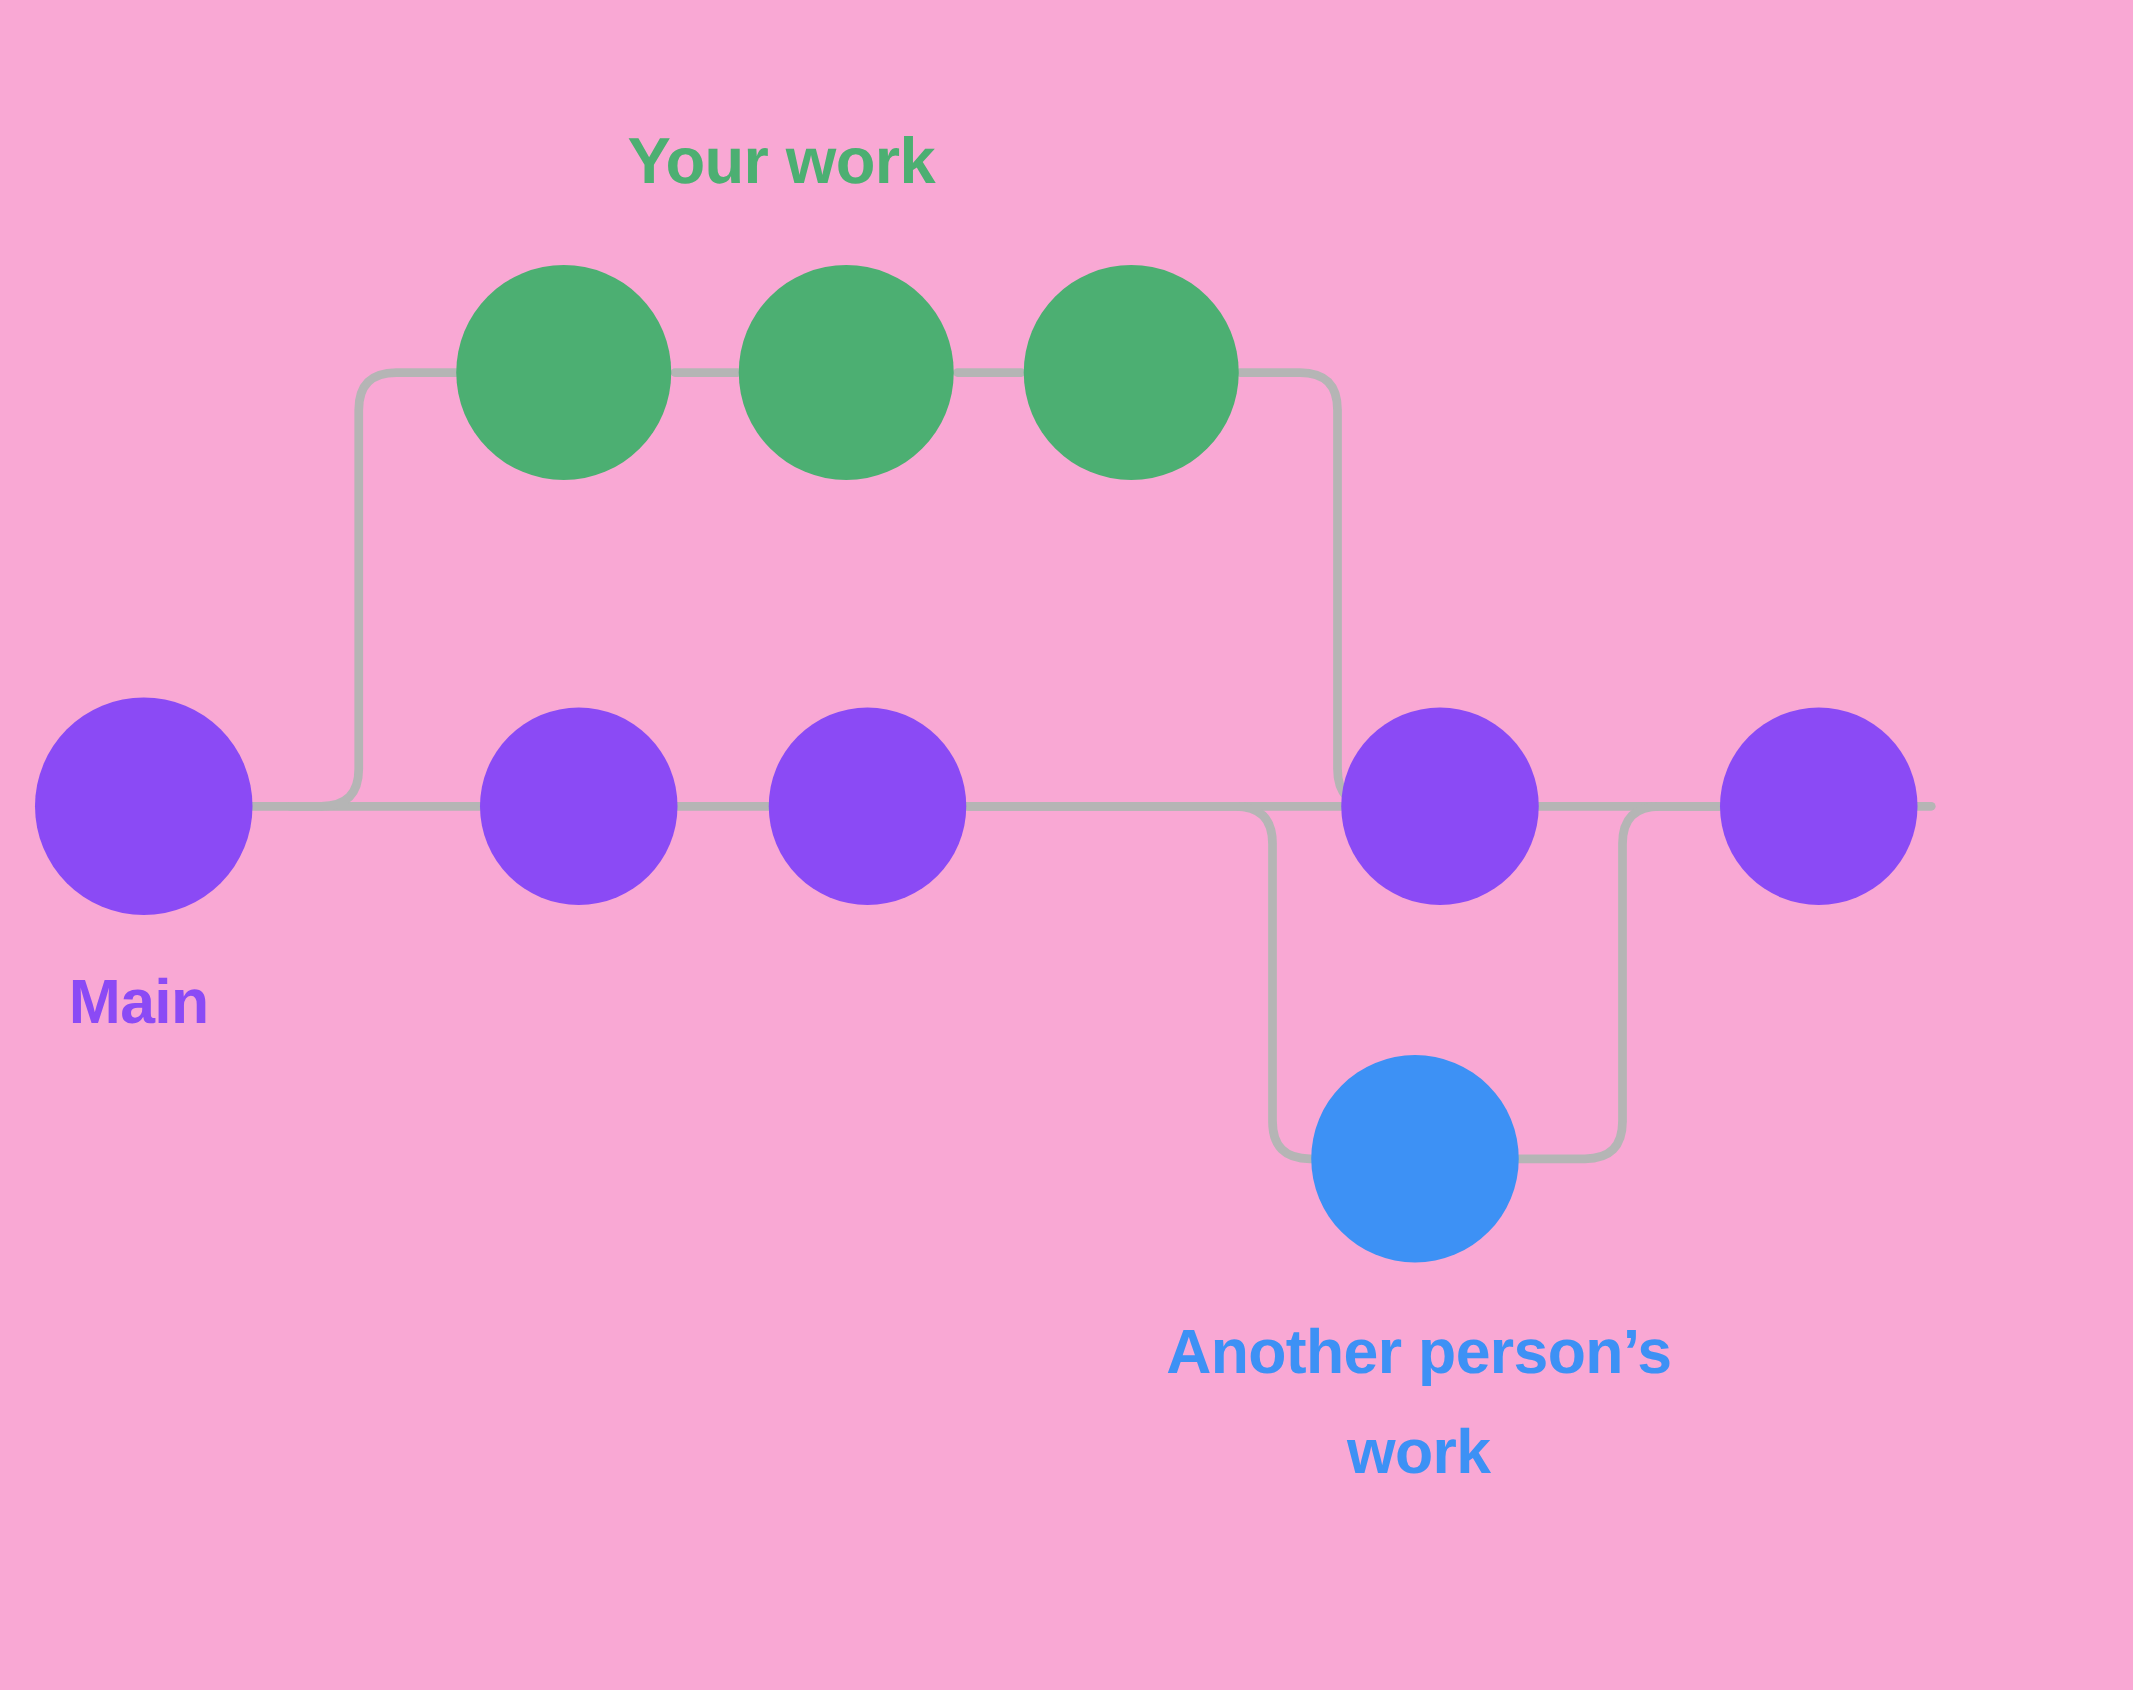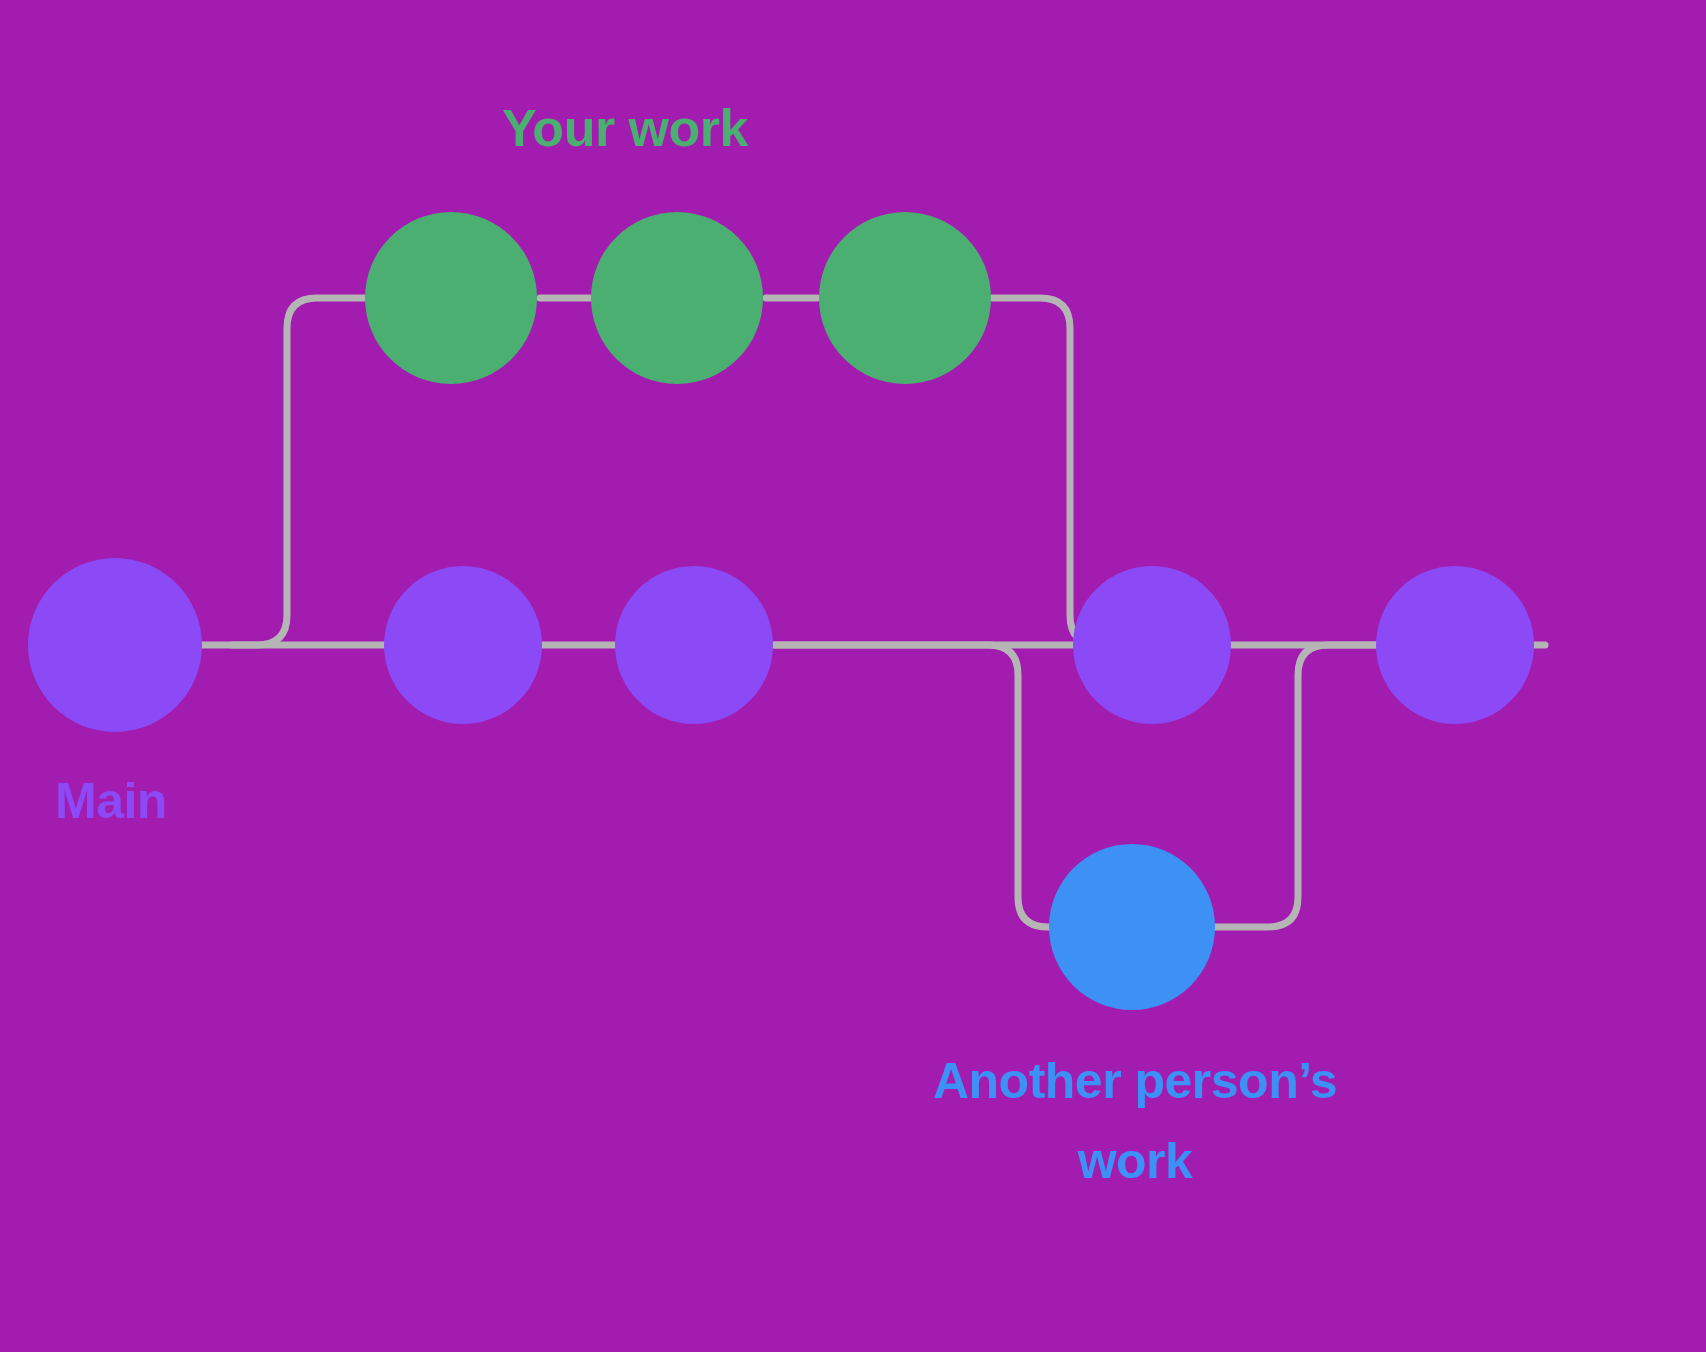--- a/index.html
+++ b/index.html
@@ -36,21 +36,21 @@
   .lbl-main {
     font-size: 50px;
   }
   .lbl-another {
     font-size: 50px;
   }
 </style>
 </head>
 <body>
 
-<div id="stage" style="background: #a21caf;">
+<div id="stage" style="background: #f9a8d4;">
 
   <svg id="diagram" viewBox="0 0 1706 1352" aria-label="Git branching diagram">
 
     <g id="connectors" fill="none" stroke="#b5b5b5" stroke-width="7" stroke-linecap="round" stroke-linejoin="round">
 
       <path d="M 200 645 L 1545 645"></path>
 
       <path d="M 232 645 L 257 645 Q 287 645 287 615 L 287 328 Q 287 298 317 298 L 370 298"></path>
 
       <path d="M 540 298 L 590 298"></path>

